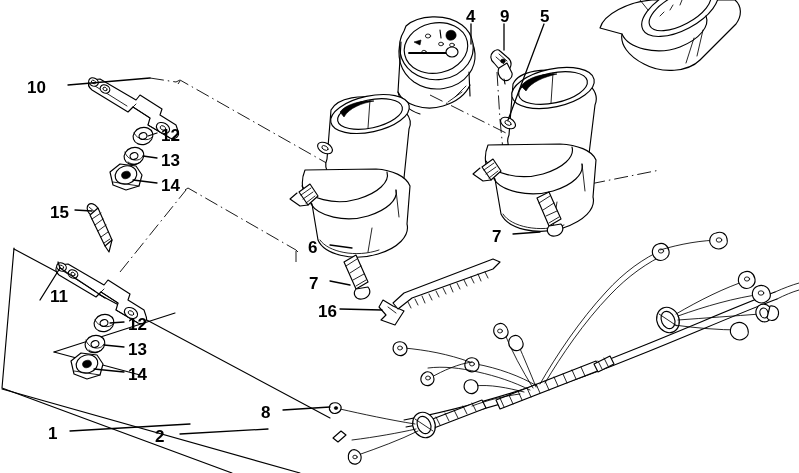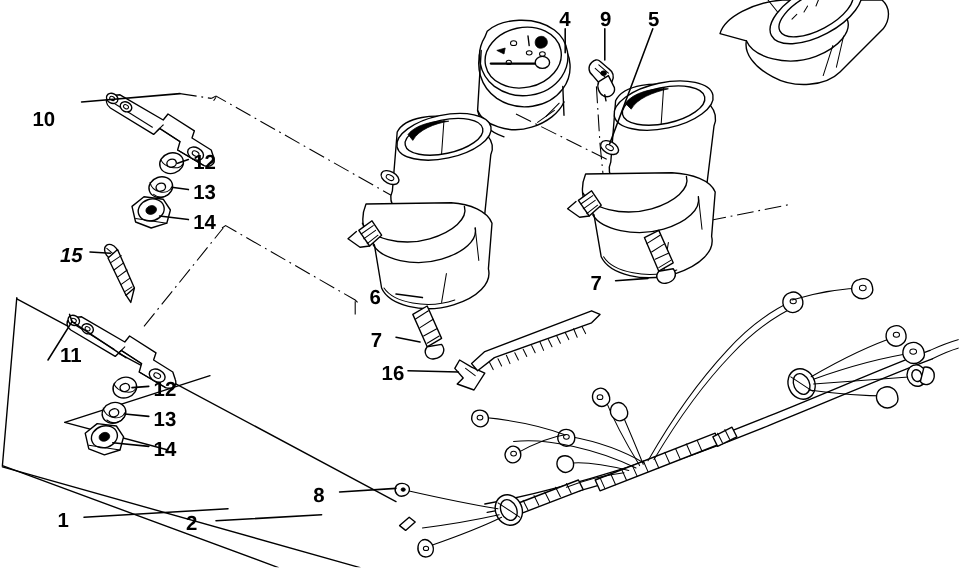--- a/index.html
+++ b/index.html
@@ -467,24 +467,24 @@
 
   <div class="callout-label" style="left:48px;  top:425px;">1</div>
   <div class="callout-label" style="left:155px; top:428px;">2</div>
   <div class="callout-label" style="left:466px; top:8px;">4</div>
   <div class="callout-label" style="left:540px; top:8px;">5</div>
   <div class="callout-label" style="left:308px; top:239px;">6</div>
   <div class="callout-label" style="left:309px; top:275px;">7</div>
   <div class="callout-label" style="left:492px; top:228px;">7</div>
   <div class="callout-label" style="left:261px; top:404px;">8</div>
   <div class="callout-label" style="left:500px; top:8px;">9</div>
-  <div class="callout-label" style="left:27px;  top:91px;">10</div>
+  <div class="callout-label" style="left:27px;  top:79px;">10</div>
   <div class="callout-label" style="left:50px;  top:250px;margin-top:38px;">11</div>
   <div class="callout-label" style="left:161px; top:127px;">12</div>
   <div class="callout-label" style="left:161px; top:152px;">13</div>
   <div class="callout-label" style="left:161px; top:177px;">14</div>
   <div class="callout-label" style="left:128px; top:316px;">12</div>
   <div class="callout-label" style="left:128px; top:341px;">13</div>
   <div class="callout-label" style="left:128px; top:366px;">14</div>
-  <div class="callout-label" style="left:50px;  top:204px;font-style:italic;">15</div>
+  <div class="callout-label" style="left:50px;  top:204px;">15</div>
   <div class="callout-label" style="left:318px; top:303px;">16</div>
 
 </div>
 
 </body></html>

